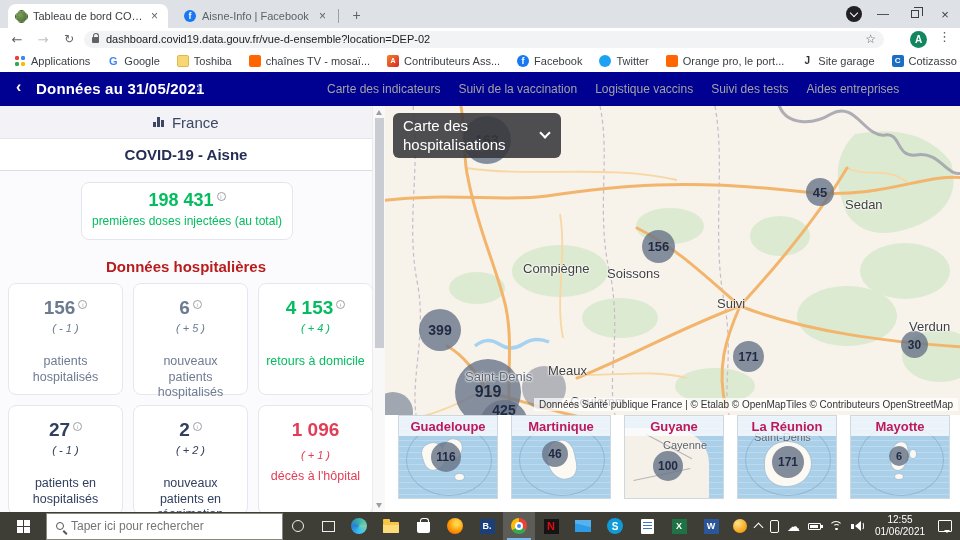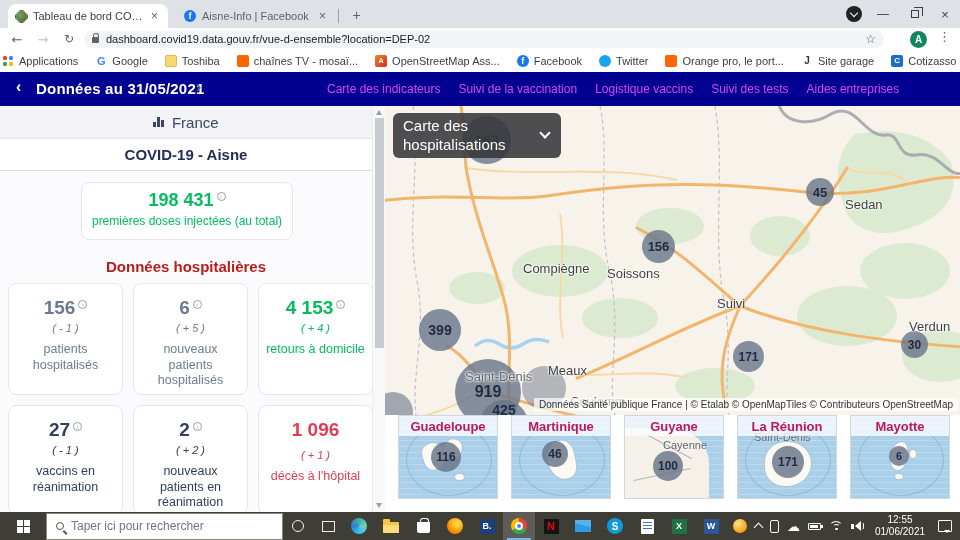--- a/index.html
+++ b/index.html
@@ -28,58 +28,58 @@
   .nav-ic { position:absolute; top:0; height:22px; width:22px; display:flex; align-items:center; justify-content:center; font-family:"DejaVu Sans",sans-serif; font-size:13px; color:#5f6368; }
   .ic-back { left:6px; } .ic-fwd { left:32px; color:#bdc1c6; } .ic-reload { left:58px; font-size:12px; }
   .omnibox { position:absolute; left:84px; top:2.5px; width:800px; height:17px; background:#f1f3f4; border-radius:9px; display:flex; align-items:center; padding:0 8px; gap:7px; }
   .lock { width:7px; height:6px; background:#5f6368; border-radius:1px; position:relative; flex:none; margin-top:2px; }
   .lock::before { content:''; position:absolute; left:1px; top:-4px; width:3.5px; height:4px; border:1.5px solid #5f6368; border-bottom:none; border-radius:3px 3px 0 0; }
   .url-text { font-size:11px; color:#202124; white-space:nowrap; flex:1; }
   .star-ic { font-family:"DejaVu Sans",sans-serif; font-size:12px; color:#5f6368; }
   .avatar { position:absolute; left:910px; top:2.5px; width:17px; height:17px; border-radius:50%; background:#12875f; color:#fff; font-size:10px; font-weight:bold; display:flex; align-items:center; justify-content:center; }
   .kebab { position:absolute; left:938px; top:1px; font-family:"DejaVu Sans",sans-serif; font-size:13px; color:#5f6368; }
 
-  .bookmarks { position:absolute; left:0; top:50px; width:960px; height:21px; background:#fff; display:flex; align-items:center; padding-left:2px; }
+  .bookmarks { position:absolute; left:0; top:50px; width:960px; height:21px; background:#fff; display:flex; align-items:center; padding-left:14px; }
   .bm { display:flex; align-items:center; gap:5px; font-size:11px; color:#3c4043; margin-right:17px; white-space:nowrap; }
   .bm-ic { width:12px; height:12px; flex:none; display:flex; align-items:center; justify-content:center; font-size:8px; font-weight:bold; border-radius:2px; color:#fff; }
   .i-apps { background:radial-gradient(circle 2px at 3px 3px,#ea4335 2px,transparent 2.3px), radial-gradient(circle 2px at 9px 3px,#4285f4 2px,transparent 2.3px), radial-gradient(circle 2px at 3px 9px,#34a853 2px,transparent 2.3px), radial-gradient(circle 2px at 9px 9px,#fbbc05 2px,transparent 2.3px); }
   .i-google { color:#4285f4; font-size:11px; background:transparent; }
   .i-toshiba { background:#f7d774; border:1px solid #e0b84f; }
   .i-tv { background:#ff6600; }
   .i-admin { background:linear-gradient(135deg,#f58220,#d7262d); font-size:7px; }
   .i-fb { background:#1877f2; border-radius:50%; font-size:9px; }
   .i-tw { background:#1da1f2; border-radius:50%; }
   .i-orange { background:#ff6600; }
   .i-garage { background:transparent; color:#333; font-size:10px; }
   .i-cotiz { background:#1b6ec2; }
 
   
   .govbar { position:absolute; left:0; top:72px; width:960px; height:34px; background:#000091; color:#fff; }
   .gb-prev { position:absolute; left:16px; top:6px; font-size:16px; font-weight:bold; }
   .gb-date { position:absolute; left:36px; top:8px; font-size:15px; font-weight:bold; letter-spacing:.2px; }
   .gb-next { position:absolute; left:196px; top:6px; font-size:16px; font-weight:bold; color:#5562c9; }
   .gb-menu { position:absolute; left:318px; top:3px; height:28px; display:flex; align-items:stretch; }
-  .gb-item { display:flex; align-items:center; padding:0 9px; font-size:12px; color:#d946ef; white-space:nowrap; }
+  .gb-item { display:flex; align-items:center; padding:0 9px; font-size:12px; color:#a3a3a3; white-space:nowrap; }
   .gb-item.active { background:#fff; color:#000091; }
 
   
   .sidebar { position:absolute; left:0; top:106px; width:385px; height:406px; background:#fbfbfd; overflow:hidden; }
   .region-row { position:absolute; left:0; top:0; width:372px; height:33px; background:#f3f3f7; border-bottom:1px solid #e4e4ec; display:flex; align-items:center; justify-content:center; gap:8px; font-size:15px; color:#3b4763; }
   .bars-ic { display:flex; align-items:flex-end; gap:1.5px; }
   .bars-ic i { width:2.5px; background:#3b4763; display:block; }
   .panel-title { position:absolute; left:0; top:33px; width:372px; height:32px; background:#fff; border-bottom:1px solid #dcdce4; display:flex; align-items:center; justify-content:center; font-size:15px; font-weight:bold; color:#242e54; }
   .vax-card { position:absolute; left:81px; top:76px; width:212px; height:58px; background:#fff; border:1px solid #e5e5f0; border-radius:8px; text-align:center; padding-top:7px; }
   .vax-val { font-size:18px; font-weight:bold; color:#03bd5f; }
   .vax-lbl { font-size:12px; color:#03bd5f; margin-top:3px; }
   .info-ic { display:inline-block; width:9px; height:9px; border:1px solid #9aa0a6; border-radius:50%; font-size:6px; color:#9aa0a6; text-align:center; line-height:8px; vertical-align:super; margin-left:3px; font-style:normal; font-weight:normal; }
   .section-heading { position:absolute; left:0; top:152px; width:372px; text-align:center; font-size:15px; font-weight:bold; color:#b91c1c; }
   .stat-card { position:absolute; width:115px; background:#fff; border:1px solid #e6e6f0; border-radius:8px; text-align:center; padding-top:13px; }
   .sc-val { font-size:19px; font-weight:bold; }
   .sc-delta { font-size:11px; font-style:italic; margin-top:3px; }
-  .sc-lbl { font-size:12.5px; margin-top:8px; line-height:1.25; padding:0 6px; }
+  .sc-lbl { font-size:12.5px; margin-top:20px; line-height:1.25; padding:0 6px; }
   .c-slate { color:#6d7b92; } .c-green { color:#03bd5f; } .c-navy { color:#32405e; } .c-red { color:#e23d54; }
   .side-scroll { position:absolute; left:372px; top:0; width:13px; height:406px; background:#f8f8f8; border-left:1px solid #ececec; }
   .side-thumb { position:absolute; left:2px; top:12px; width:9px; height:230px; background:#c9ccd2; }
   .scroll-arrow { position:absolute; left:3px; width:0; height:0; border-left:3.5px solid transparent; border-right:3.5px solid transparent; }
   .sa-up { top:4px; border-bottom:5px solid #9aa0a6; }
   .sa-dn { bottom:4px; border-top:5px solid #9aa0a6; }
 
   
   .map { position:absolute; left:385px; top:106px; width:575px; height:309px; background:#f7f2ea; overflow:hidden; }
   .map svg { position:absolute; left:0; top:0; }
@@ -209,21 +209,21 @@
     <span class="bm">
         <span class="bm-ic i-toshiba"></span>
         <span>Toshiba</span>
       </span>
     <span class="bm">
         <span class="bm-ic i-tv"></span>
         <span>chaînes TV - mosaï...</span>
       </span>
     <span class="bm">
         <span class="bm-ic i-admin">A</span>
-        <span>OpenStreetMap Ass...</span>
+        <span>Contributeurs Ass...</span>
       </span>
     <span class="bm">
         <span class="bm-ic i-fb">f</span>
         <span>Facebook</span>
       </span>
     <span class="bm">
         <span class="bm-ic i-tw"></span>
         <span>Twitter</span>
       </span>
     <span class="bm">
@@ -283,21 +283,21 @@
       <div class="sc-lbl c-slate">nouveaux patients hospitalisés</div>
     </div>
     <div class="stat-card" style="left:258px;top:177px;height:112px;">
       <div class="sc-val c-green"><span>4 153</span><i class="info-ic">i</i></div>
       <div class="sc-delta c-green">( + 4 )</div>
       <div class="sc-lbl c-green">retours à domicile</div>
     </div>
     <div class="stat-card" style="left:8px;top:299px;height:110px;">
       <div class="sc-val c-navy"><span>27</span><i class="info-ic">i</i></div>
       <div class="sc-delta c-navy">( - 1 )</div>
-      <div class="sc-lbl c-navy">vaccins en réanimation</div>
+      <div class="sc-lbl c-navy">patients en hospitalisés</div>
     </div>
     <div class="stat-card" style="left:133px;top:299px;height:110px;">
       <div class="sc-val c-navy"><span>2</span><i class="info-ic">i</i></div>
       <div class="sc-delta c-navy">( + 2 )</div>
       <div class="sc-lbl c-navy">nouveaux patients en réanimation</div>
     </div>
     <div class="stat-card" style="left:258px;top:299px;height:110px;">
       <div class="sc-val c-red">1 096</div>
       <div class="sc-delta c-red" style="margin-top:8px;">( + 1 )</div>
       <div class="sc-lbl c-red" style="margin-top:8px;">décès à l'hôpital</div>

